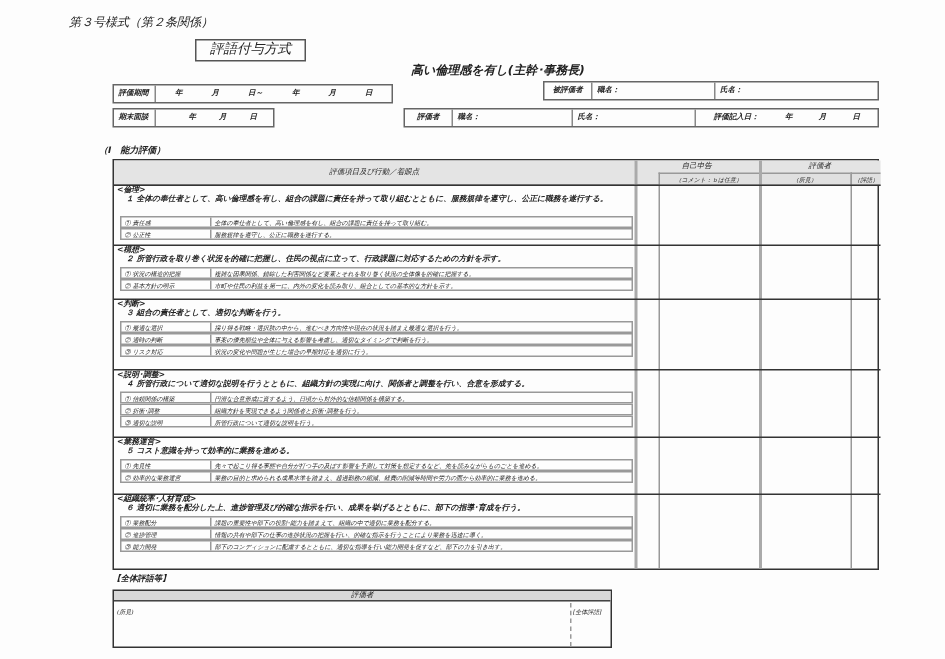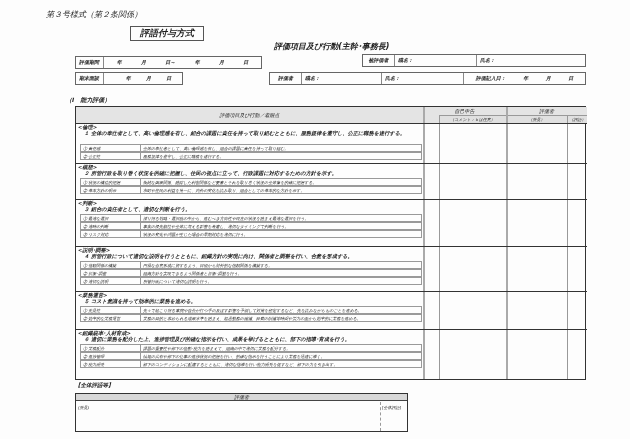--- a/index.html
+++ b/index.html
@@ -1,21 +1,21 @@
 <!DOCTYPE html>
 <html><head>
 <meta charset="utf-8">
 <style>
   * { box-sizing: border-box; margin: 0; padding: 0; }
   body { width: 630px; height: 439px; background: #fdfdfd; position: relative; overflow: hidden;
          font-family: "DejaVu Serif", serif; color: #222; }
   .abs { position: absolute; font-style: italic; }
   .form-id { left: 46px; top: 9px; font-size: 8px; }
   .method-box { left: 130px; top: 26px; width: 74px; height: 15px; border: 1px solid #555;
-                font-family: "DejaVu Sans", sans-serif; font-style: italic; font-weight: bold; font-size: 9px;
+                font-family: "DejaVu Sans", sans-serif; font-style: italic; font-weight: normal; font-size: 9px;
                 text-align: center; line-height: 13px; }
   .doc-title { left: 274px; top: 41px; font-family: "DejaVu Sans", sans-serif; font-weight: bold; font-size: 8px; }
   .infobox { border: 1px solid #666; display: flex; height: 13px; font-family: "DejaVu Sans", sans-serif; font-size: 5px; font-weight: bold; }
   .infobox > div { border-right: 1px solid #888; line-height: 11px; padding: 0 3px; white-space: nowrap; overflow: hidden; }
   .infobox > div:last-child { border-right: none; }
   .spread { display: flex; justify-content: space-around; }
   .section-heading { left: 66px; top: 96px; font-size: 6px; font-family: "DejaVu Sans", sans-serif; font-weight: bold; }
 
   .main { left: 75px; top: 106px; width: 511px; height: 274px; border: 1.5px solid #333; }
   .col-rule { position: absolute; top: 0; bottom: 0; border-left: 1px solid #999; }
@@ -35,21 +35,21 @@
   .overall { left: 75px; top: 393px; width: 333px; height: 39px; border: 1.5px solid #333; }
   .overall .ohdr { height: 7px; background: #d8d8d8; border-bottom: 1.5px solid #444; text-align: center; font-size: 5px; line-height: 6px; font-family: "DejaVu Sans", sans-serif; }
   .overall .dash { position: absolute; left: 304px; top: 8px; bottom: 0; border-left: 1px dashed #999; }
   .overall .lbl { position: absolute; font-size: 4px; top: 11px; }
 </style>
 </head>
 <body>
 
 <div class="abs form-id">第３号様式（第２条関係）</div>
 <div class="abs method-box">評語付与方式</div>
-<div class="abs doc-title">評価項目及び行動(主幹･事務長)</div>
+<div class="abs doc-title">高い倫理感を有し(主幹･事務長)</div>
 
 <div class="abs infobox" style="left:75px;top:56px;width:187px;">
   <div style="width:28px;">評価期間</div>
   <div class="spread" style="flex:1;">
     <span>年</span>
     <span>月</span>
     <span>日～</span>
     <span>年</span>
     <span>月</span>
     <span>日</span>

